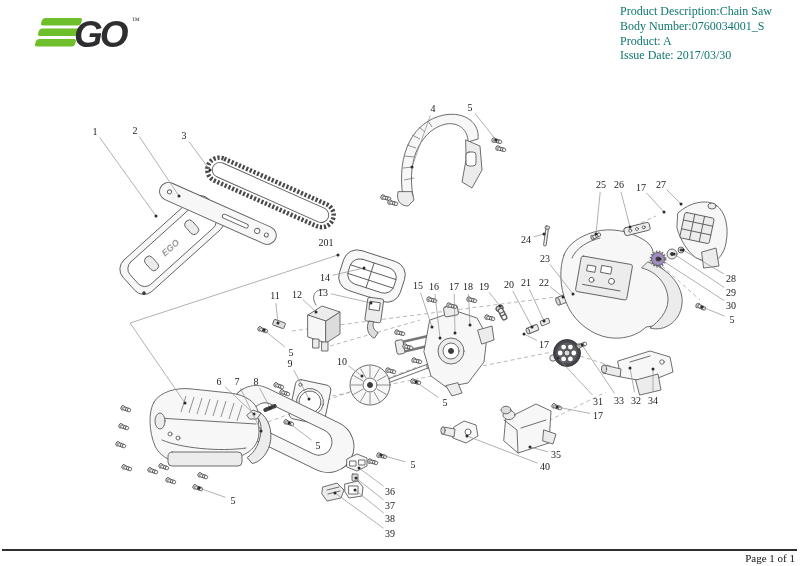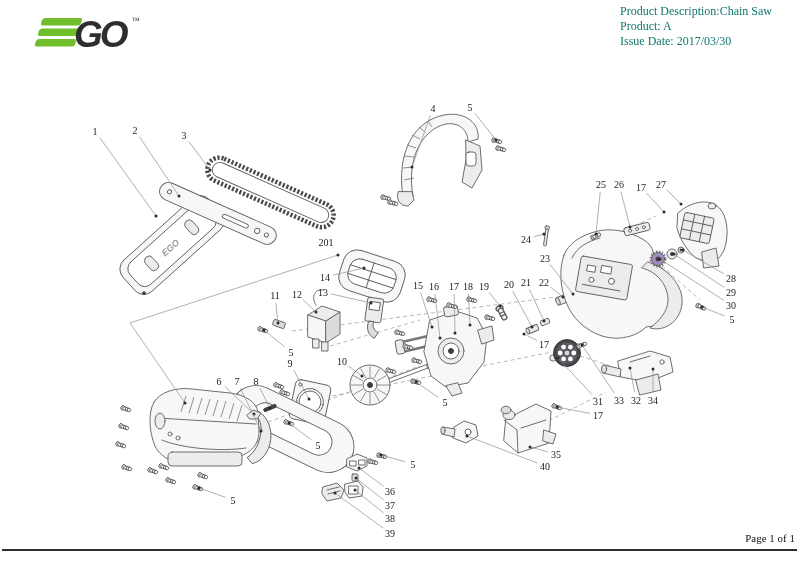--- a/index.html
+++ b/index.html
@@ -4,21 +4,21 @@
 <style>
   html,body{margin:0;padding:0;background:#fff;}
   .page{width:800px;height:566px;position:relative;background:#fff;overflow:hidden;
         font-family:"Liberation Serif",serif;}
   
   .logo-svg{position:absolute;left:8px;top:6px;}
   .info{position:absolute;left:620px;top:4px;font-size:12px;line-height:14.8px;color:#0f766e;}
   .info div{white-space:nowrap;}
   
   .footer-line{position:absolute;left:2px;right:3px;top:549px;border-top:2px solid #2f2f2f;height:0;}
-  .page-label{position:absolute;right:5px;top:532px;font-size:11px;color:#111;}
+  .page-label{position:absolute;right:5px;top:552px;font-size:11px;color:#111;}
   
   .diagram{position:absolute;left:0;top:0;}
   .art{stroke:#5e5e5e;stroke-width:.9;fill:none;stroke-linejoin:round;stroke-linecap:round;}
   .fw{fill:#fff;}
   .f1{fill:#f7f7f7;}
   .f2{fill:#ececec;}
   .f3{fill:#dcdcdc;}
   .dk{fill:#3d3d40;stroke:#3d3d40;}
   .dash{stroke:#9a9a9a;stroke-width:.7;fill:none;stroke-dasharray:4 3;}
   .rib{stroke:#777;stroke-width:.8;}
@@ -37,20 +37,21 @@
       <rect x="38" y="12" width="40" height="7.5" rx="2.5"></rect>
       <rect x="38" y="22.5" width="40" height="7.5" rx="2.5"></rect>
       <rect x="38" y="33" width="40" height="7.5" rx="2.5"></rect>
     </g>
     <text x="66" y="41" font-family="Liberation Sans, sans-serif" font-style="italic" font-weight="bold" font-size="37" letter-spacing="-3" fill="#2e2e30">GO</text>
     <text x="124" y="17" font-size="8" fill="#2e2e30">™</text>
   </svg>
 
   <div class="info">
     <div>Product Description:Chain Saw</div>
+    <div>Body Number:0760034001_S</div>
     <div>Product: A</div>
     <div>Issue Date: 2017/03/30</div>
   </div>
 
   <svg id="diagram-svg" class="diagram" width="800" height="566" viewBox="0 0 800 566">
     <defs>
       <g id="screw">
         <ellipse cx="-3.5" cy="0" rx="1.8" ry="2.4" class="f3 art"></ellipse>
         <rect x="-3.2" y="-1.6" width="8" height="3.2" rx="1.2" class="f1 art"></rect>
         <line x1="-0.3" y1="-1.6" x2="-0.3" y2="1.6" class="art"></line>

